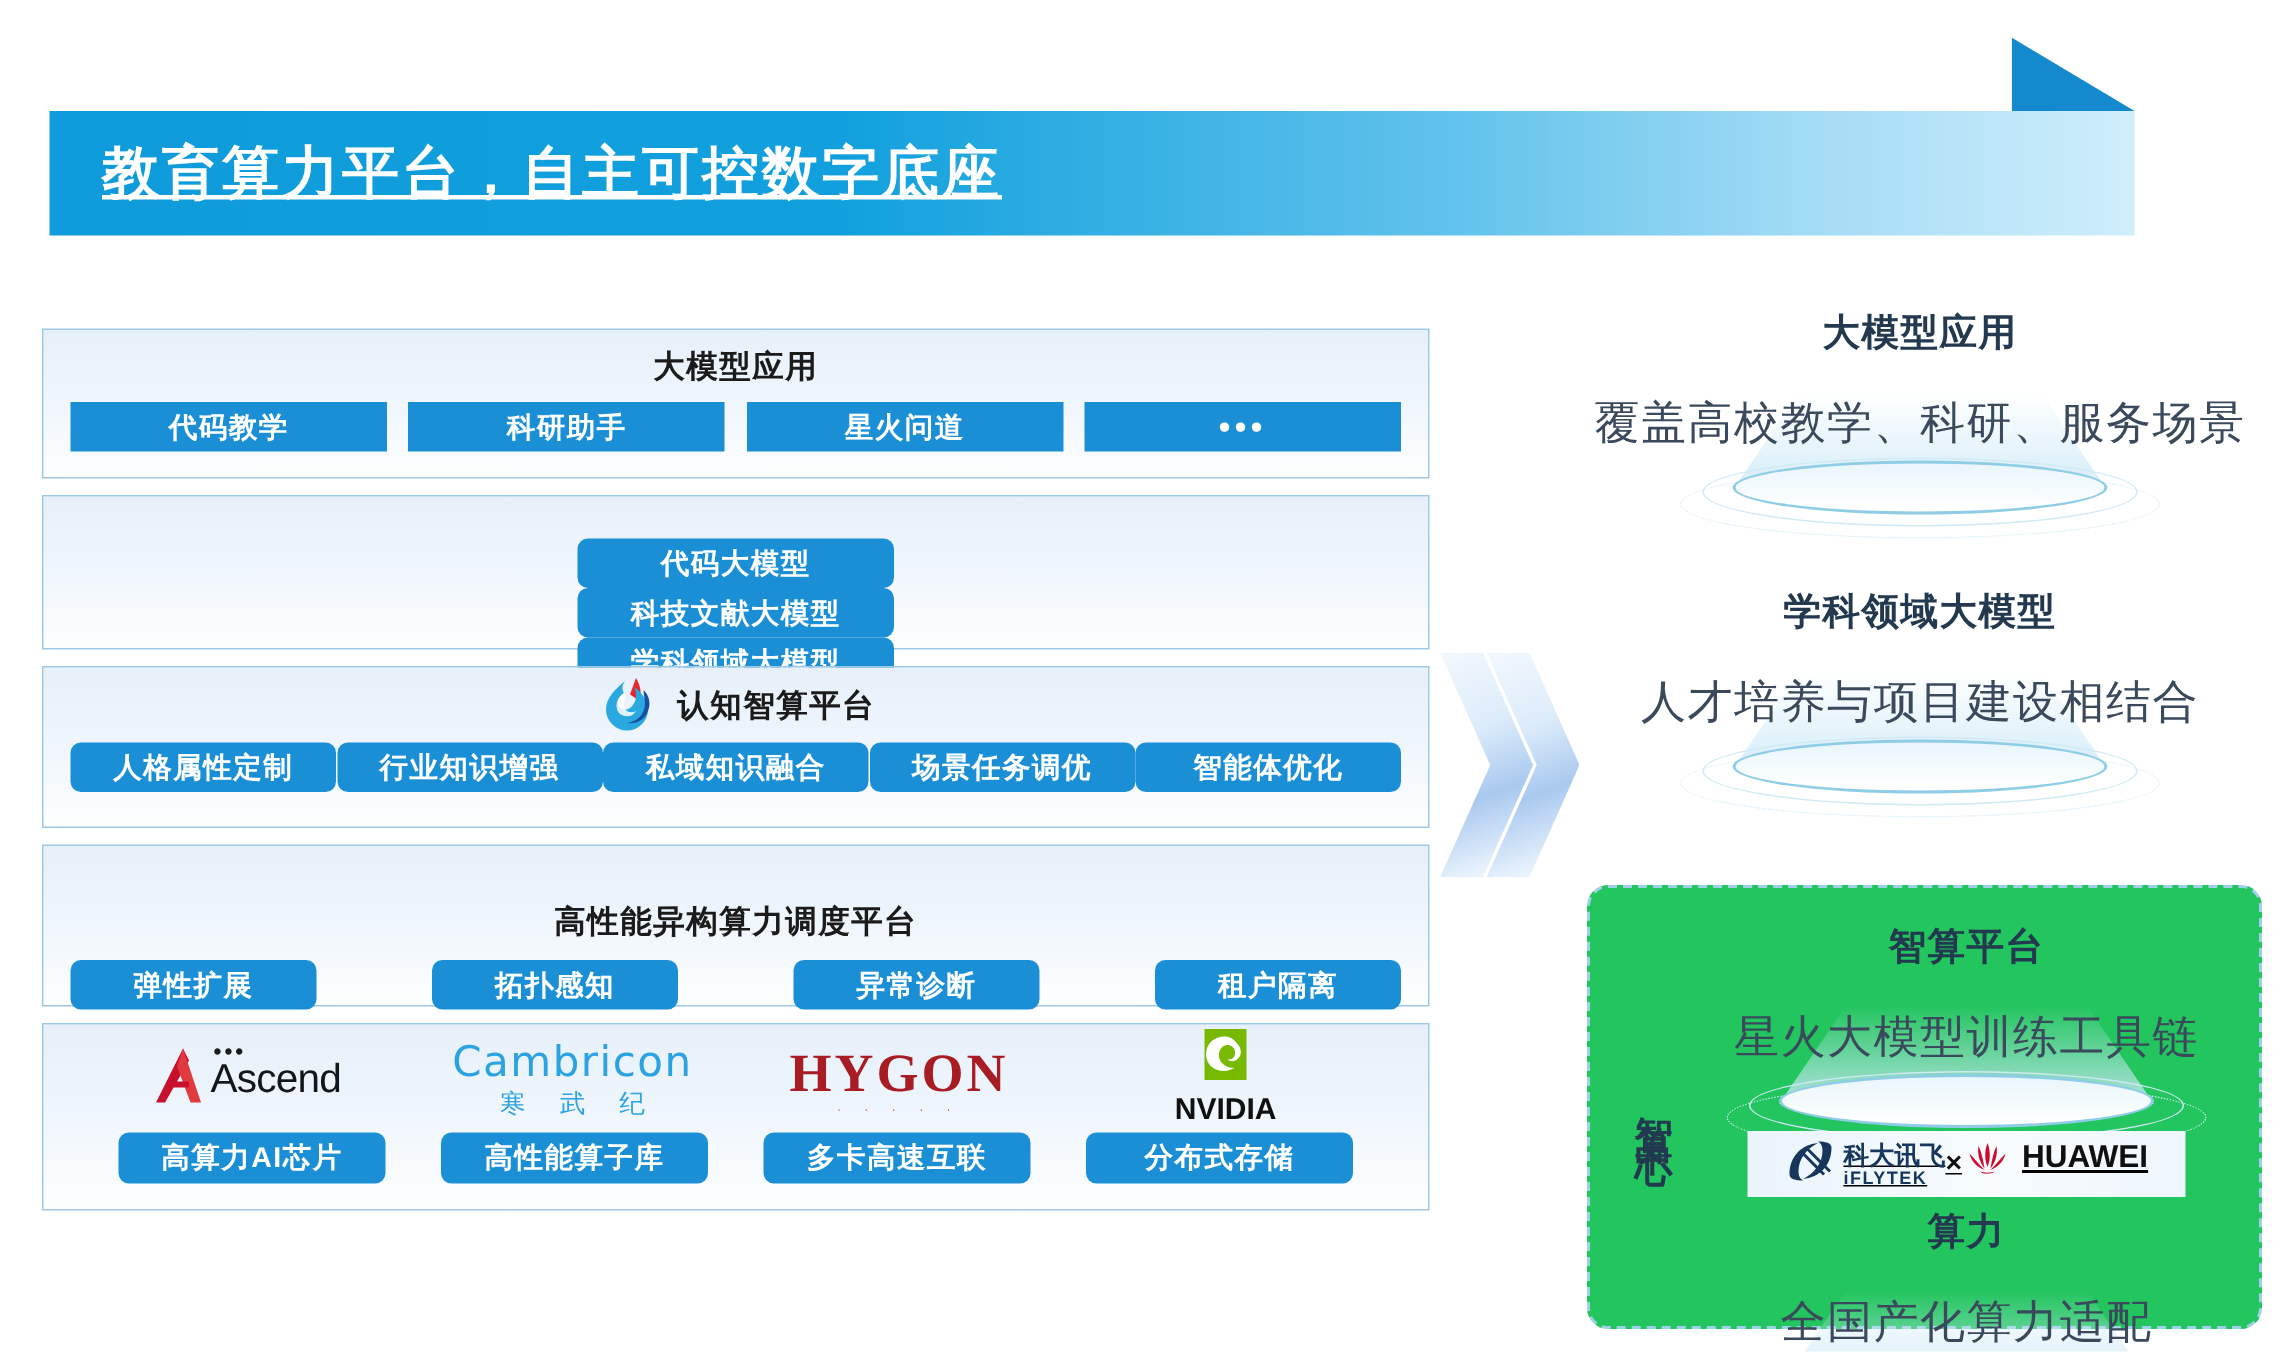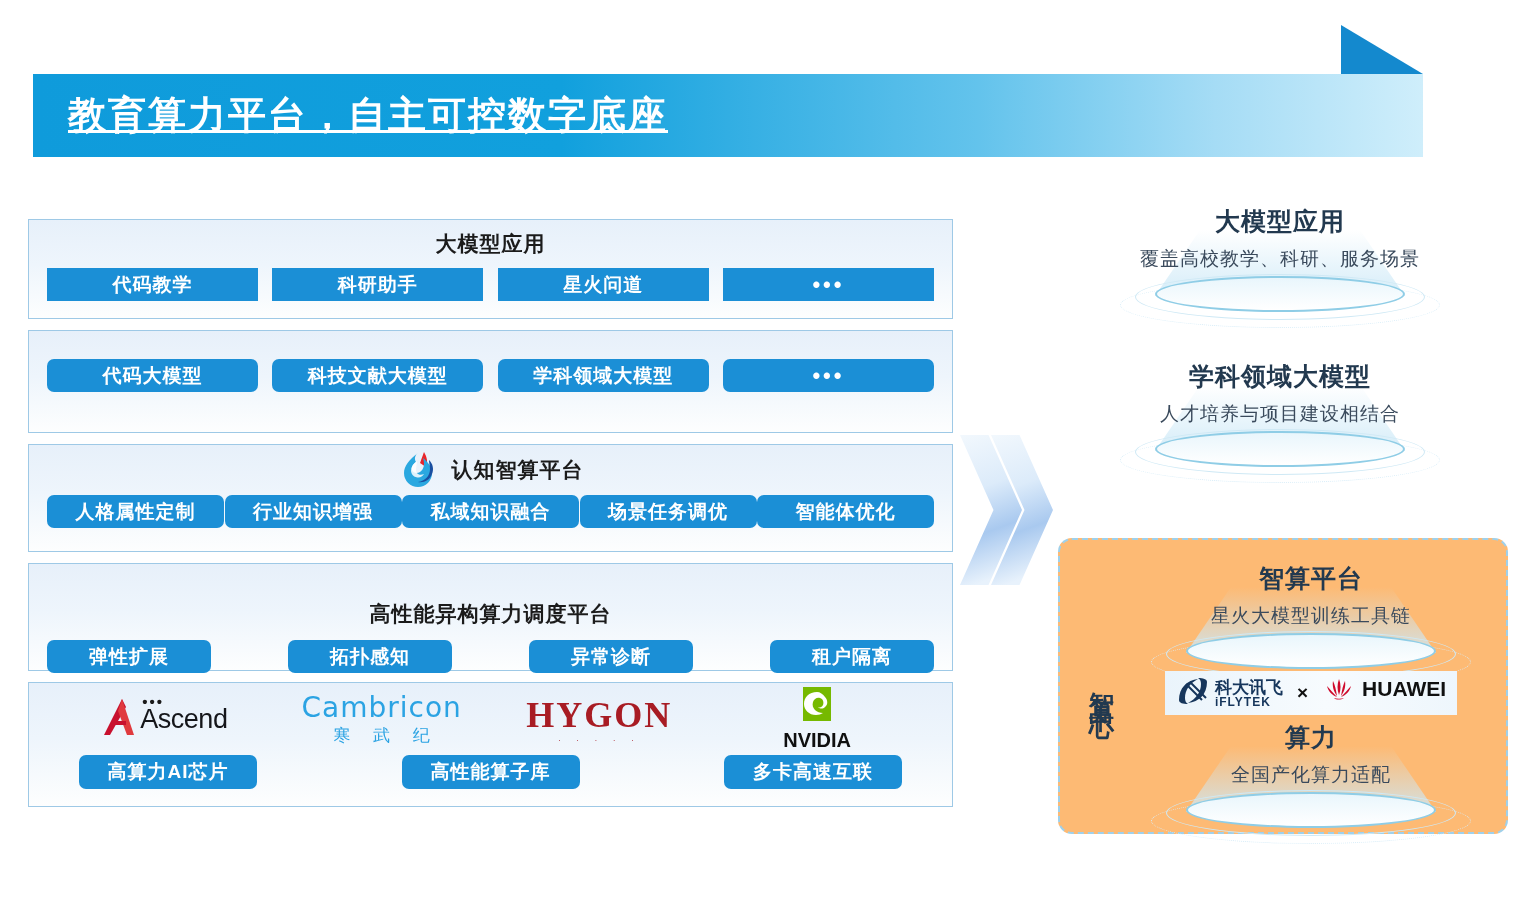--- a/index.html
+++ b/index.html
@@ -55,21 +55,21 @@
   .pill.round { border-radius: 7px; }
   .pill.dots { font-size: 22px; letter-spacing: 3px; }
 
   
   #card-apps { height: 100px; }
   #card-apps .pill-row { padding: 0 18px; justify-content: space-between; height: 33px; }
   #card-apps .pill { width: 211px; }
 
   
   #card-models { height: 103px; }
-  #card-models .pill-row { padding: 28px 18px 0 18px; justify-content: space-between; }
+  #card-models .pill-row { padding: 28px 18px 0 18px; justify-content: space-between; flex-direction: column; }
   #card-models .pill { width: 211px; }
 
   
   #card-cognitive { height: 108px; }
   #card-cognitive .card-head { height: 50px; }
   #card-cognitive .pill-row { padding: 0 18px; justify-content: space-between; }
   #card-cognitive .pill { width: 177px; }
 
   
   #card-sched { height: 108px; }
@@ -127,21 +127,21 @@
   .chev.b { left: 31px; }
 
   
   .right-col { position: absolute; left: 1055px; top: 205px; width: 450px; }
   .r-block { position: relative; text-align: center; }
   .r-title {
     font-size: 25px; font-weight: bold; color: #22394f; letter-spacing: 1px;
     position: relative; z-index: 3;
   }
   .r-sub {
-    font-size: 19px; color: #3a4a5c; letter-spacing: 1px; margin-top: 8px;
+    font-size: 30px; color: #3a4a5c; letter-spacing: 1px; margin-top: 24px;
     position: relative; z-index: 3;
   }
   .disc { position: relative; height: 46px; margin-top: -4px; }
   .disc .glow {
     position: absolute; left: 50%; top: -38px; transform: translateX(-50%);
     width: 250px; height: 66px;
     background: linear-gradient(to bottom, rgba(225,241,250,0) 0%, rgba(205,233,247,0.85) 100%);
     clip-path: polygon(18% 0, 82% 0, 100% 100%, 0 100%);
   }
   .disc .ring {
@@ -157,39 +157,39 @@
     top: 6px; width: 290px; height: 46px;
     border: 1px solid #cfe9f5;
   }
   .disc .ring3 {
     top: 14px; width: 320px; height: 46px;
     border: 1px dotted #d8edf8;
   }
 
   
   .dash-box {
-    position: absolute; left: 1058px; top: 538px; width: 450px; height: 296px;
+    position: absolute; left: 1058px; top: 590px; width: 450px; height: 296px;
     border: 2px dashed #9fd0ea; border-radius: 14px;
-    background: #fdba74;
+    background: #22c55e;
   }
   .dash-label {
     position: absolute; left: 22px; top: 50%; transform: translateY(-50%);
     width: 32px;
     font-size: 25px; font-weight: bold; color: #22394f;
     writing-mode: vertical-rl; letter-spacing: 7px; line-height: 1;
   }
   .dash-inner {
     position: absolute; left: 70px; top: 22px; right: 14px; bottom: 14px;
     text-align: center;
   }
   .partner-strip {
     position: relative; z-index: 4;
     margin: 0 auto; width: 292px; height: 44px;
     background: linear-gradient(to right, #eaf4fb, #f7fbfe 55%, #eef6fc);
-    display: flex; align-items: center; justify-content: center; gap: 14px;
+    display: flex; align-items: center; justify-content: center;  text-decoration: underline;
   }
   .iflytek { display: flex; align-items: center; gap: 5px; }
   .iflytek-text { line-height: 1; text-align: left; }
   .iflytek-cn { font-size: 17px; font-weight: bold; color: #16365c; letter-spacing: 0px; }
   .iflytek-en { font-size: 12px; font-weight: bold; color: #16365c; letter-spacing: 1px; }
   .cross { font-size: 19px; font-weight: bold; color: #101010; }
   .huawei { display: flex; align-items: flex-start; gap: 6px; }
   .huawei-word { font-size: 21px; font-weight: bold; color: #101010; letter-spacing: 0px; }
 </style>
 </head>
@@ -299,20 +299,21 @@
             </span>
             <div class="nvidia-word">NVIDIA</div>
           </div>
         </div>
 
       </div>
       <div class="pill-row">
         <div class="pill round">高算力AI芯片</div>
         <div class="pill round">高性能算子库</div>
         <div class="pill round">多卡高速互联</div>
+        <div class="pill round">分布式存储</div>
       </div>
     </div>
 
   </div>
 
   <div class="chevrons">
     <div class="chev a"></div>
     <div class="chev b"></div>
   </div>
 

